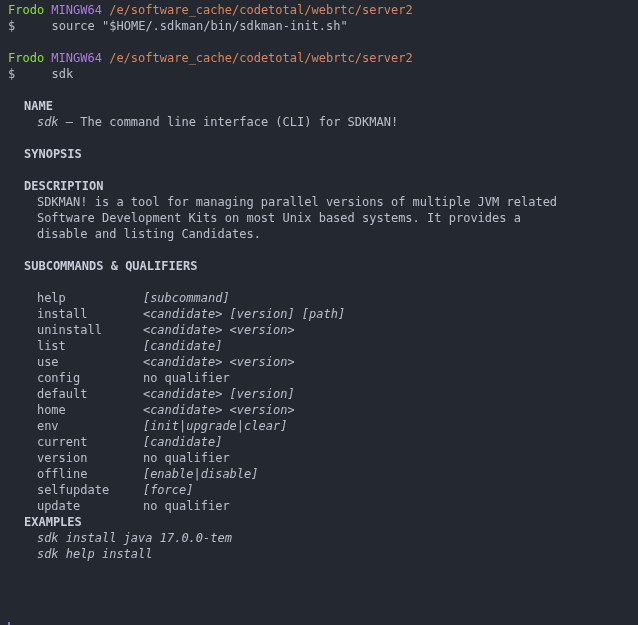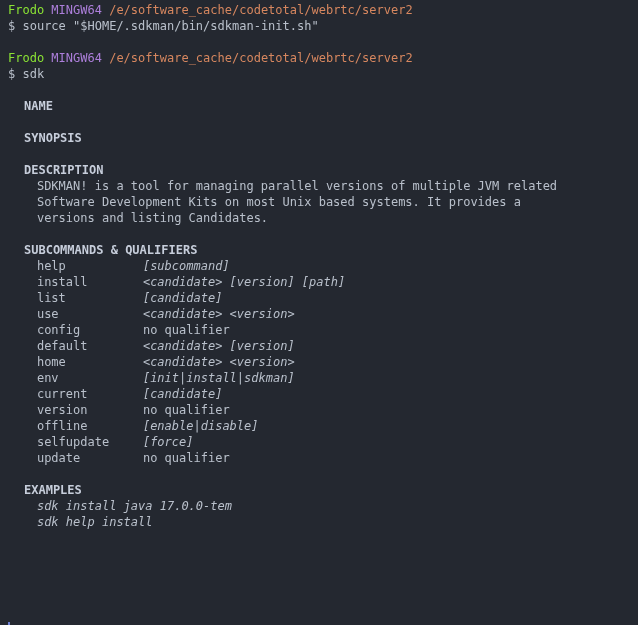--- a/index.html
+++ b/index.html
@@ -24,28 +24,28 @@
   .line {
     height: 16px;
     white-space: pre;
     letter-spacing: 0;
   }
   .blank { height: 16px; }
   .user   { color: #8ae234; }
   .host   { color: #ad7fdb; }
   .path   { color: #d7875f; }
   .prompt { color: #b9c0cb; }
-  .cmd    { color: #b9c0cb; }
+  .cmd    { color: #b9c0cb; margin-left: 29px; }
   .hdr {
     color: #c7cedb;
     font-weight: bold;
     padding-left: 16px;
   }
   .it { font-style: italic; }
-  .sub-name { display: inline-block; width: 106px; }
+  .sub-name { display: inline-block; width: 106px; margin-top: 16px; }
   .cursor {
     position: absolute;
     left: 8px;
     bottom: 0px;
     width: 2px;
     height: 3px;
     background: #6d7fd3;
   }
 </style>
 </head>
@@ -57,44 +57,46 @@
   <div class="line"><span class="prompt">$</span> <span class="cmd">source "$HOME/.sdkman/bin/sdkman-init.sh"</span></div>
 
   <div class="blank"></div>
 
   <div class="line"><span class="user">Frodo</span> <span class="host">MINGW64</span> <span class="path">/e/software_cache/codetotal/webrtc/server2</span></div>
   <div class="line"><span class="prompt">$</span> <span class="cmd">sdk</span></div>
 
   <div class="blank"></div>
 
   <div class="line"><span class="hdr">NAME</span></div>
+  <div class="line">    <span class="it">sdk</span> <span>–</span> <span>The command line interface (CLI) for SDKMAN!</span></div>
 
   <div class="blank"></div>
 
   <div class="line"><span class="hdr">SYNOPSIS</span></div>
 
   <div class="blank"></div>
 
   <div class="line"><span class="hdr">DESCRIPTION</span></div>
   <div class="line">    <span>SDKMAN! is a tool for managing parallel versions of multiple JVM related</span></div>
   <div class="line">    <span>Software Development Kits on most Unix based systems. It provides a</span></div>
-  <div class="line">    <span>versions and listing Candidates.</span></div>
+  <div class="line">    <span>disable and listing Candidates.</span></div>
 
   <div class="blank"></div>
 
   <div class="line"><span class="hdr">SUBCOMMANDS &amp; QUALIFIERS</span></div>
   <div id="subcommand-list">
       <div class="line">    <span class="sub-name">help</span><span class="it">[subcommand]</span></div>
       <div class="line">    <span class="sub-name">install</span><span class="it">&lt;candidate&gt; [version] [path]</span></div>
+      <div class="line">    <span class="sub-name">uninstall</span><span class="it">&lt;candidate&gt; &lt;version&gt;</span></div>
       <div class="line">    <span class="sub-name">list</span><span class="it">[candidate]</span></div>
       <div class="line">    <span class="sub-name">use</span><span class="it">&lt;candidate&gt; &lt;version&gt;</span></div>
       <div class="line">    <span class="sub-name">config</span><span>no qualifier</span></div>
       <div class="line">    <span class="sub-name">default</span><span class="it">&lt;candidate&gt; [version]</span></div>
       <div class="line">    <span class="sub-name">home</span><span class="it">&lt;candidate&gt; &lt;version&gt;</span></div>
-      <div class="line">    <span class="sub-name">env</span><span class="it">[init|install|sdkman]</span></div>
+      <div class="line">    <span class="sub-name">env</span><span class="it">[init|upgrade|clear]</span></div>
       <div class="line">    <span class="sub-name">current</span><span class="it">[candidate]</span></div>
       <div class="line">    <span class="sub-name">version</span><span>no qualifier</span></div>
       <div class="line">    <span class="sub-name">offline</span><span class="it">[enable|disable]</span></div>
       <div class="line">    <span class="sub-name">selfupdate</span><span class="it">[force]</span></div>
       <div class="line">    <span class="sub-name">update</span><span>no qualifier</span></div>
     </div>
 
   <div class="blank"></div>
 
   <div class="line"><span class="hdr">EXAMPLES</span></div>

